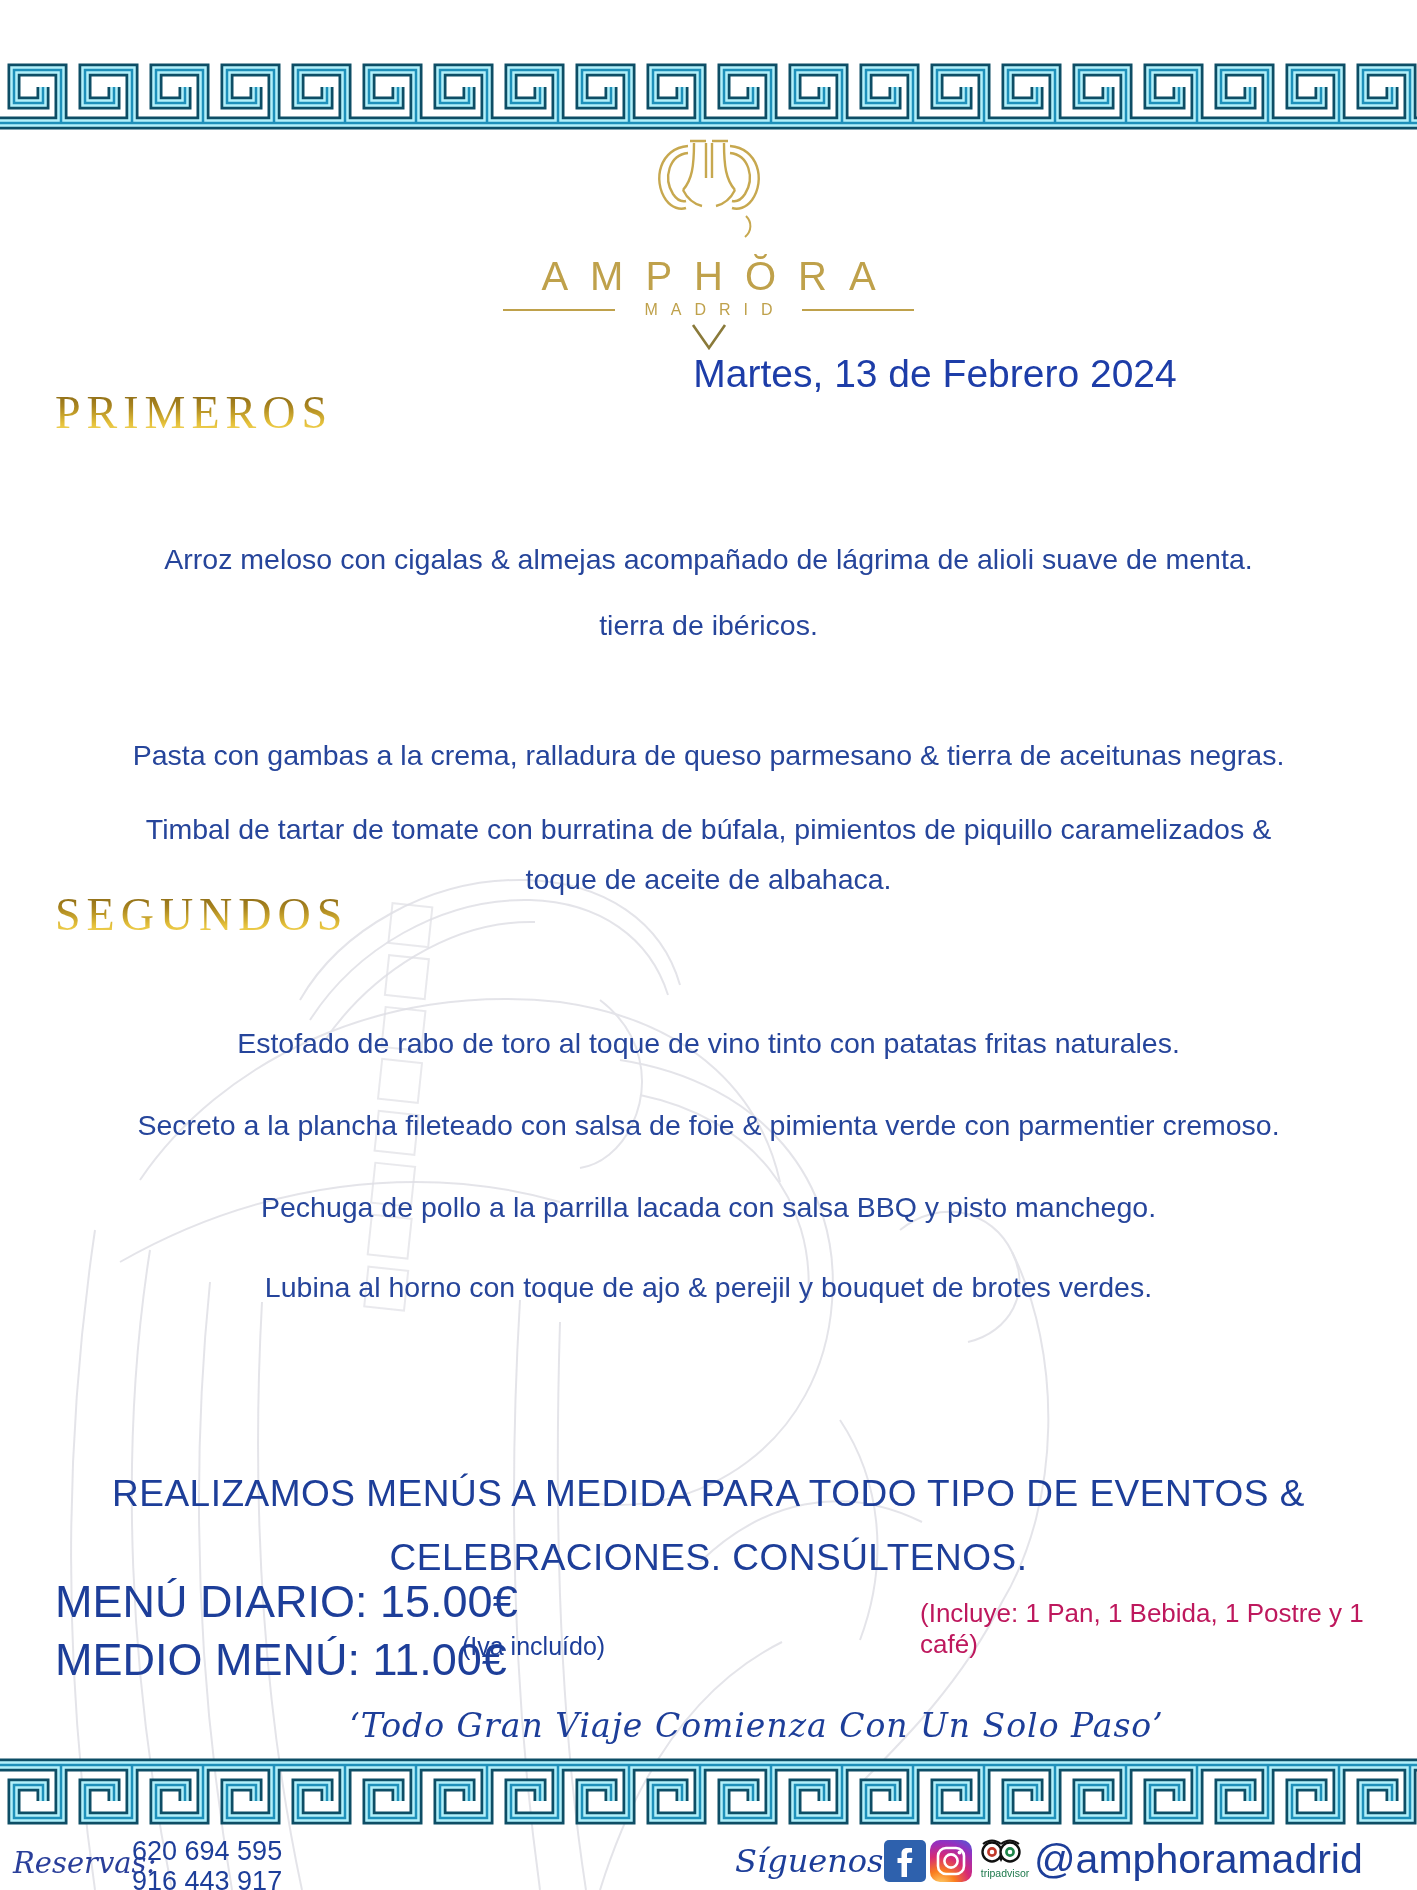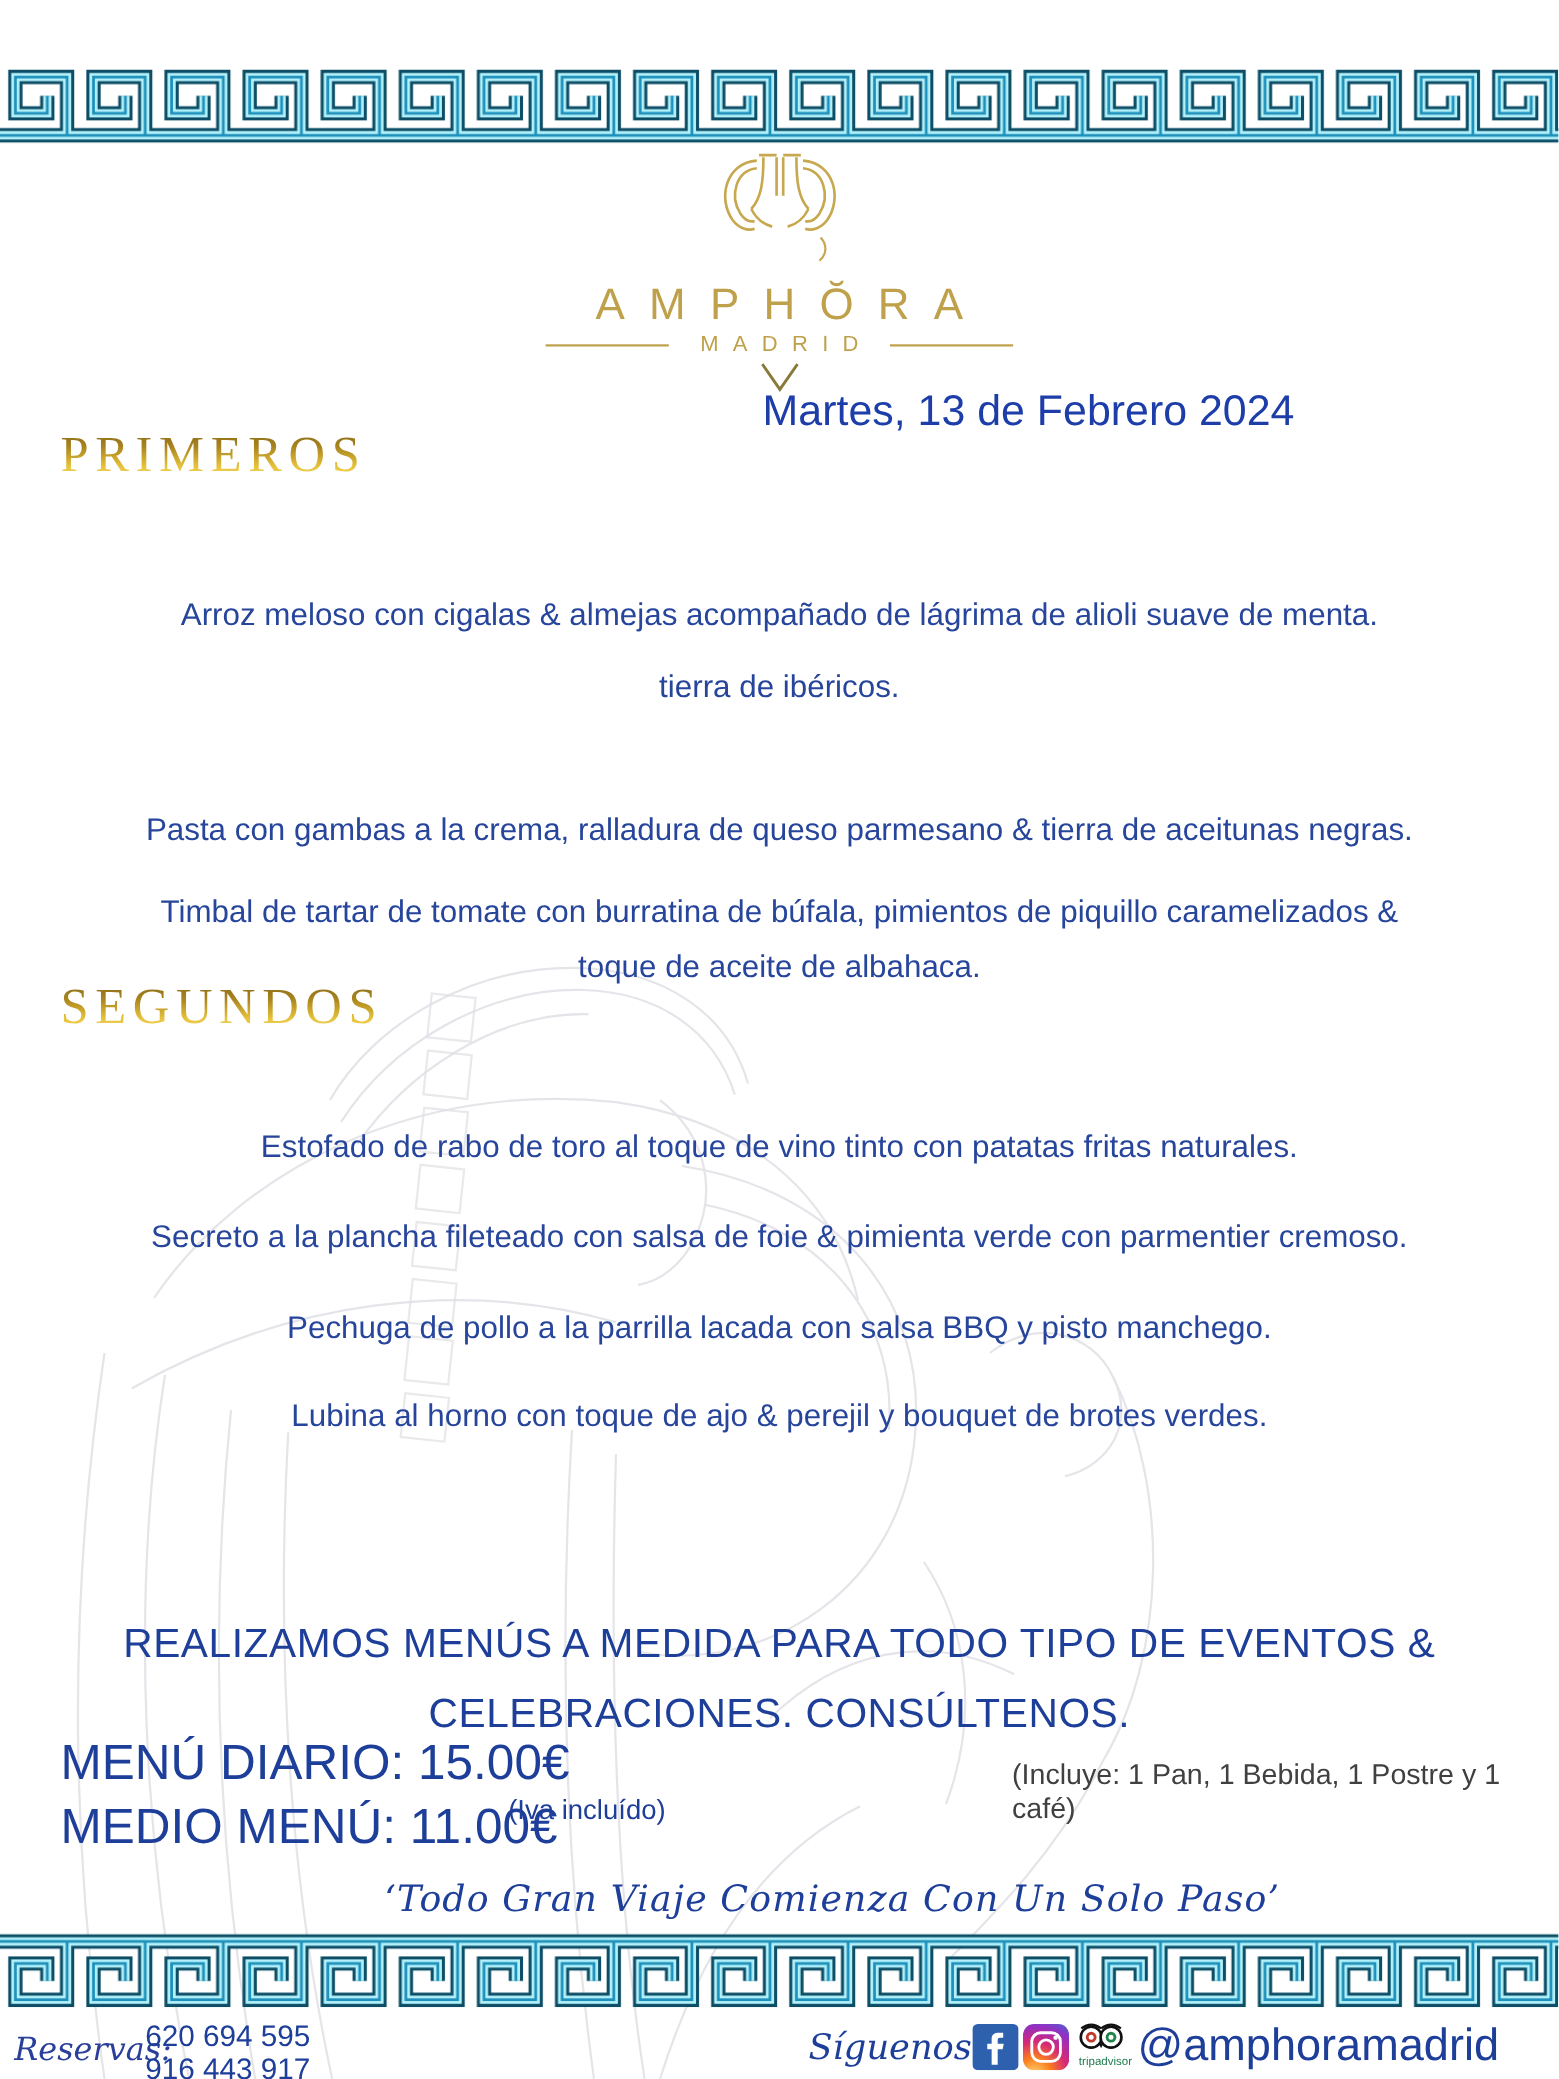--- a/index.html
+++ b/index.html
@@ -11,42 +11,42 @@
   
   .gk-border{position:absolute;left:0;width:1417px;height:74px;}
   
   .logo-wrap{position:absolute;left:0;top:136px;width:1417px;text-align:center;}
   .brand-word{
     font-size:40px;letter-spacing:22px;color:#bfa14b;font-weight:400;
     margin-top:-6px;text-indent:22px;
   }
   .brand-sub{display:flex;align-items:center;justify-content:center;gap:16px;margin-top:2px;}
   .brand-rule{width:112px;height:2px;background:#bfa14b;}
-  .brand-city{font-size:20px;letter-spacing:13px;color:#bfa14b;text-indent:13px;}
+  .brand-city{font-size:16px;letter-spacing:13px;color:#bfa14b;text-indent:13px;}
   
   .gold-grad{
     font-family:"Liberation Serif",serif;
     color:#b08b22;
     background:linear-gradient(180deg,#7c5f16 0%,#a9841e 38%,#e7c33c 72%,#f7e27c 100%);
     -webkit-background-clip:text;background-clip:text;-webkit-text-fill-color:transparent;
     font-size:46px;letter-spacing:6px;font-weight:400;
   }
   .section-title{position:absolute;left:55px;}
   
   .date-line{
     position:absolute;left:430px;top:352px;width:1010px;text-align:center;
     font-size:39px;color:#1d3da8;
   }
   .menu-item{position:absolute;left:0;width:1417px;text-align:center;color:#26459b;}
   .item-line{font-size:28.5px;line-height:50px;}
   .events-note{position:absolute;left:0;top:1462px;width:1417px;text-align:center;color:#1d3e99;}
   .events-line{font-size:37px;line-height:64px;letter-spacing:0.5px;}
   .price-line{position:absolute;left:55px;font-size:45px;color:#1d3e99;}
   .iva-note{position:absolute;left:462px;top:1632px;font-size:25px;color:#1d3e99;}
-  .includes-note{position:absolute;left:920px;top:1598px;width:460px;font-size:26px;color:#404040;}
+  .includes-note{position:absolute;left:920px;top:1598px;width:460px;font-size:26px;color:#be185d;}
   .quote-line{
     position:absolute;left:0;top:1706px;width:1417px;text-align:center;
     font-family:"DejaVu Serif",serif;font-style:italic;font-size:33px;color:#1d3e99;letter-spacing:1px;padding-left:48px;
   }
   
   .reservas-label{position:absolute;left:13px;top:1846px;font-family:"DejaVu Serif",serif;font-style:italic;font-size:29px;color:#2a3f9a;}
   .phones{position:absolute;left:132px;top:1836px;color:#1d3e99;font-size:27px;line-height:30px;}
   .siguenos-label{position:absolute;left:735px;top:1842px;font-family:"DejaVu Serif",serif;font-style:italic;font-size:32px;color:#1d3e99;}
   .social-handle{position:absolute;left:1034px;top:1836px;font-size:41px;color:#1d3e99;}
   .social-icon{position:absolute;top:1840px;}

